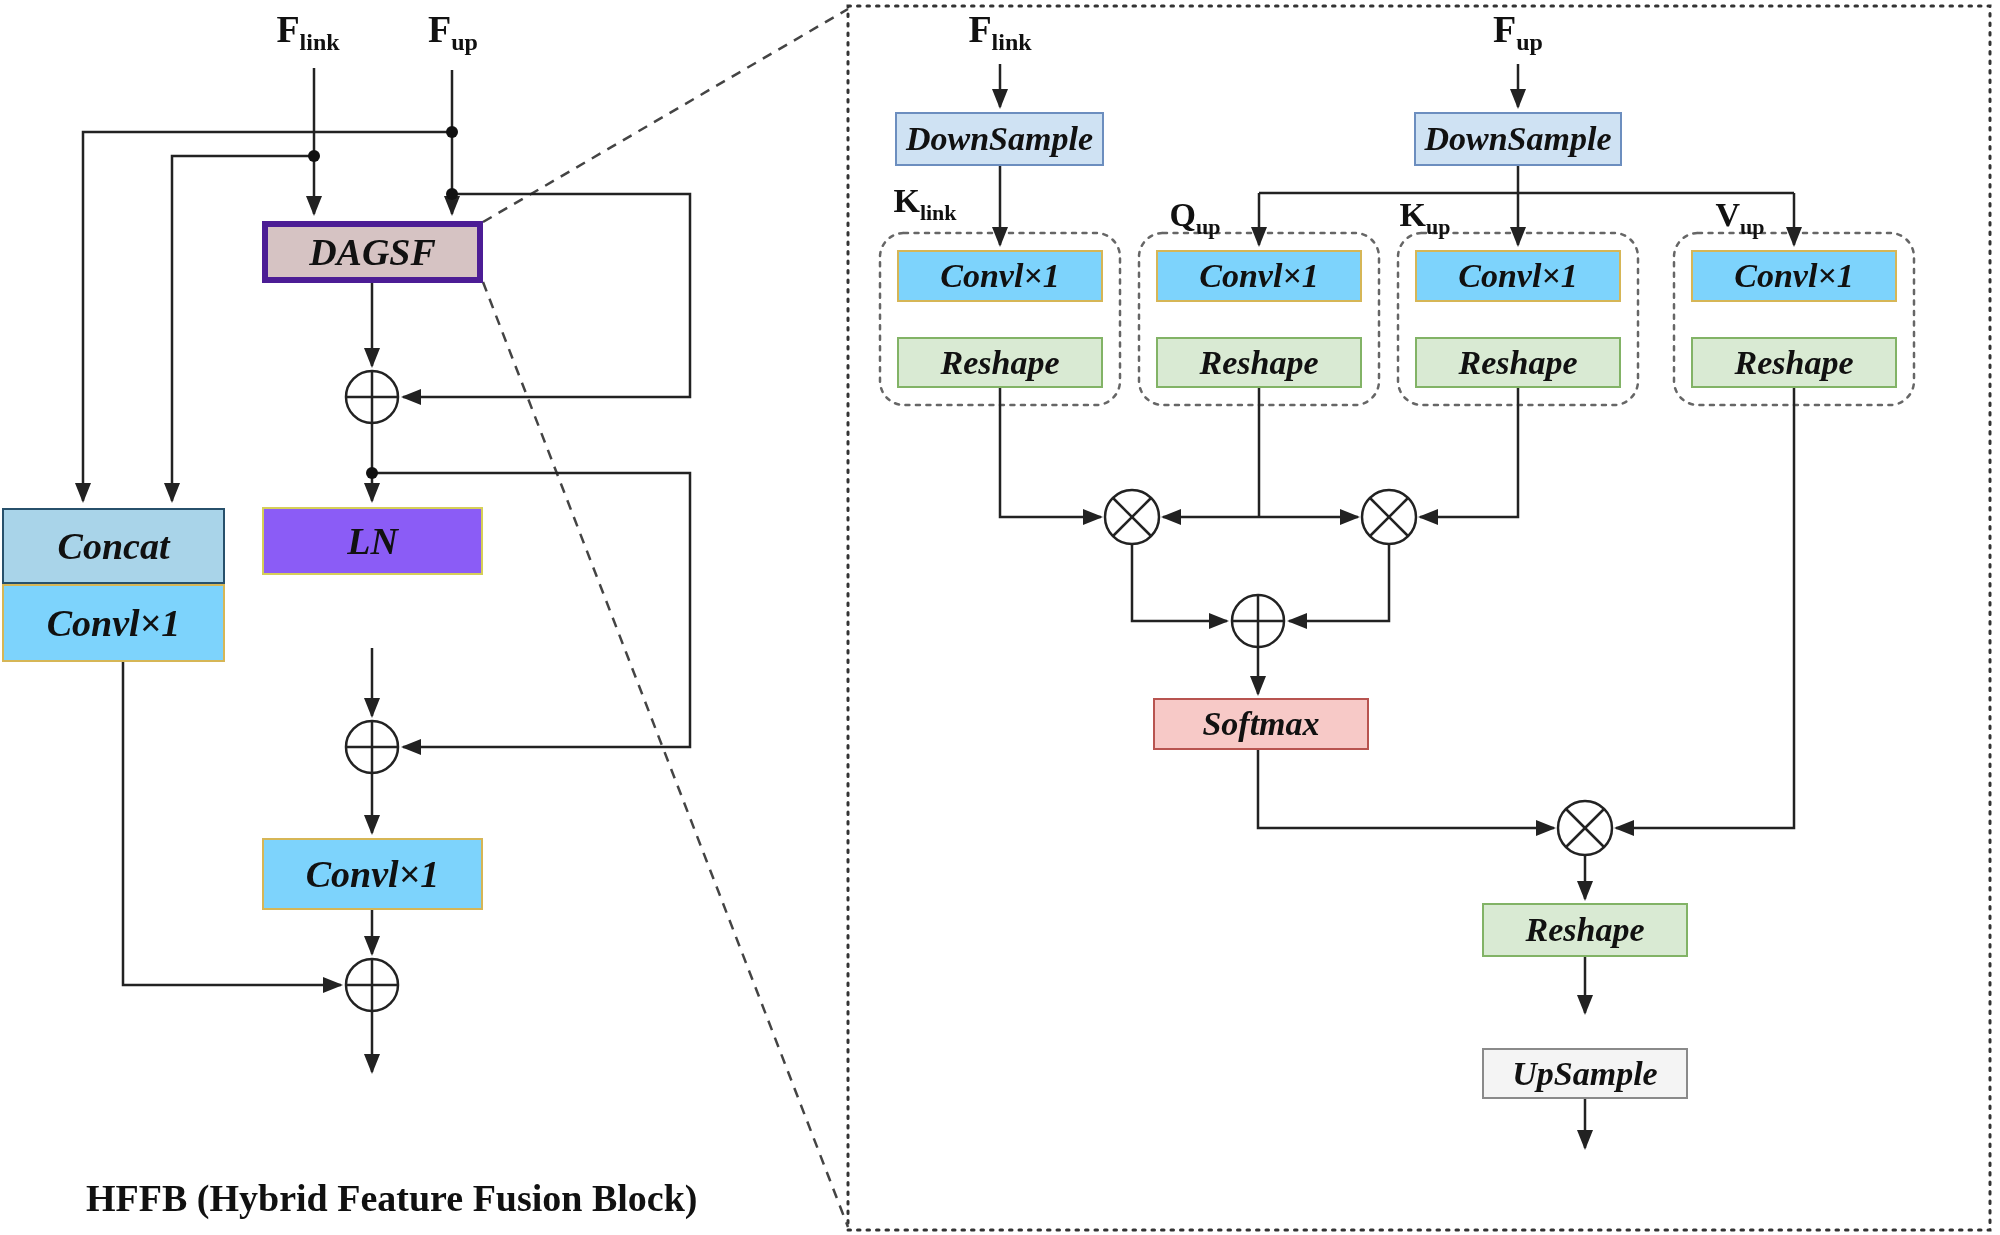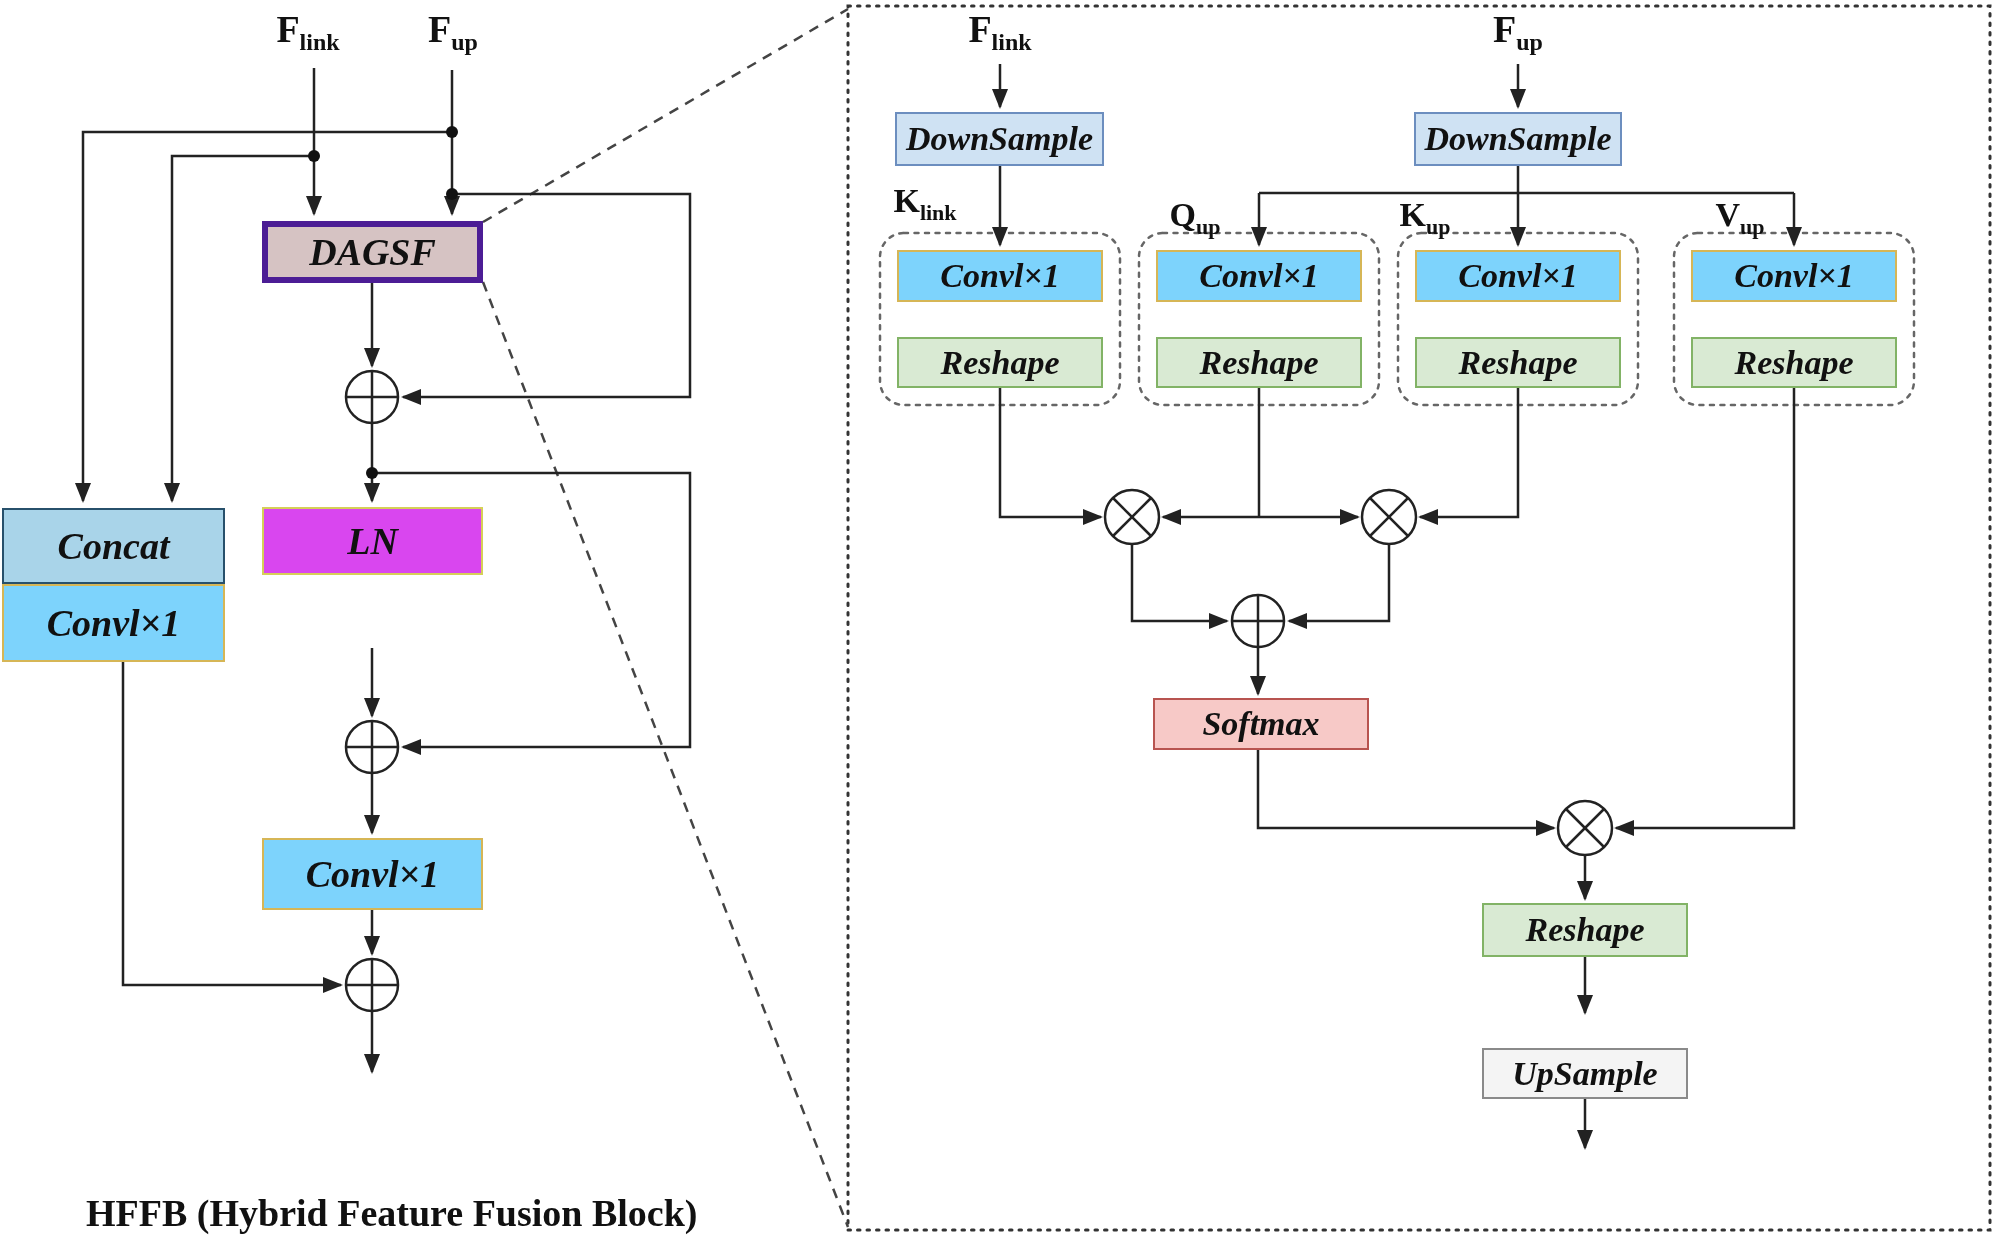--- a/index.html
+++ b/index.html
@@ -11,31 +11,31 @@
   .node{
     position:absolute;box-sizing:border-box;display:flex;align-items:center;justify-content:center;
     font-weight:bold;text-align:center;line-height:1;background:#fff;font-style:italic;
   }
   .fs-l{font-size:38px;}  
   .fs-r{font-size:34px;}  
   .mauve{background:#d6c3c3;border:6px solid #4c1d95;}
   .blue{background:#a9d4e9;border:2px solid #27506b;}
   .lightblue{background:#cfe2f3;border:2px solid #6c8ebf;}
   .cream{background:#7dd3fc;border:2px solid #d6b656;}
-  .paleyellow{background:#d946ef;border:2px solid #d6cf58;}
+  .paleyellow{background:#8b5cf6;border:2px solid #d6cf58;}
   .pink{background:#f7c9c7;border:2px solid #b85450;}
   .green{background:#d9ead3;border:2px solid #82b366;}
   .gray{background:#f4f4f4;border:2px solid #8a8a8a;}
   .sublabel{position:absolute;display:flex;align-items:flex-start;justify-content:center;font-weight:bold;white-space:nowrap;}
   .sublabel .base{font-size:38px;line-height:1;}
   .sublabel .sub{font-size:24px;line-height:1;transform:translateY(20px);}
   .sublabel.small .base{font-size:34px;}
   .sublabel.small .sub{font-size:22px;transform:translateY(18px);}
   .caption{position:absolute;font-size:38px;font-weight:bold;white-space:nowrap;}
-  .caption.centered{text-align:right;margin-top:15px;}
+  .caption.centered{text-align:right;}
 </style>
 </head>
 <body>
 
 <div class="stage">
 
   <svg class="wires" viewBox="0 0 2000 1235">
     <defs>
       <marker id="ah" viewBox="0 0 10 8" refX="9" refY="4" markerWidth="8" markerHeight="6.4" orient="auto">
         <path d="M0,0 L10,4 L0,8 z" fill="#222"></path>

